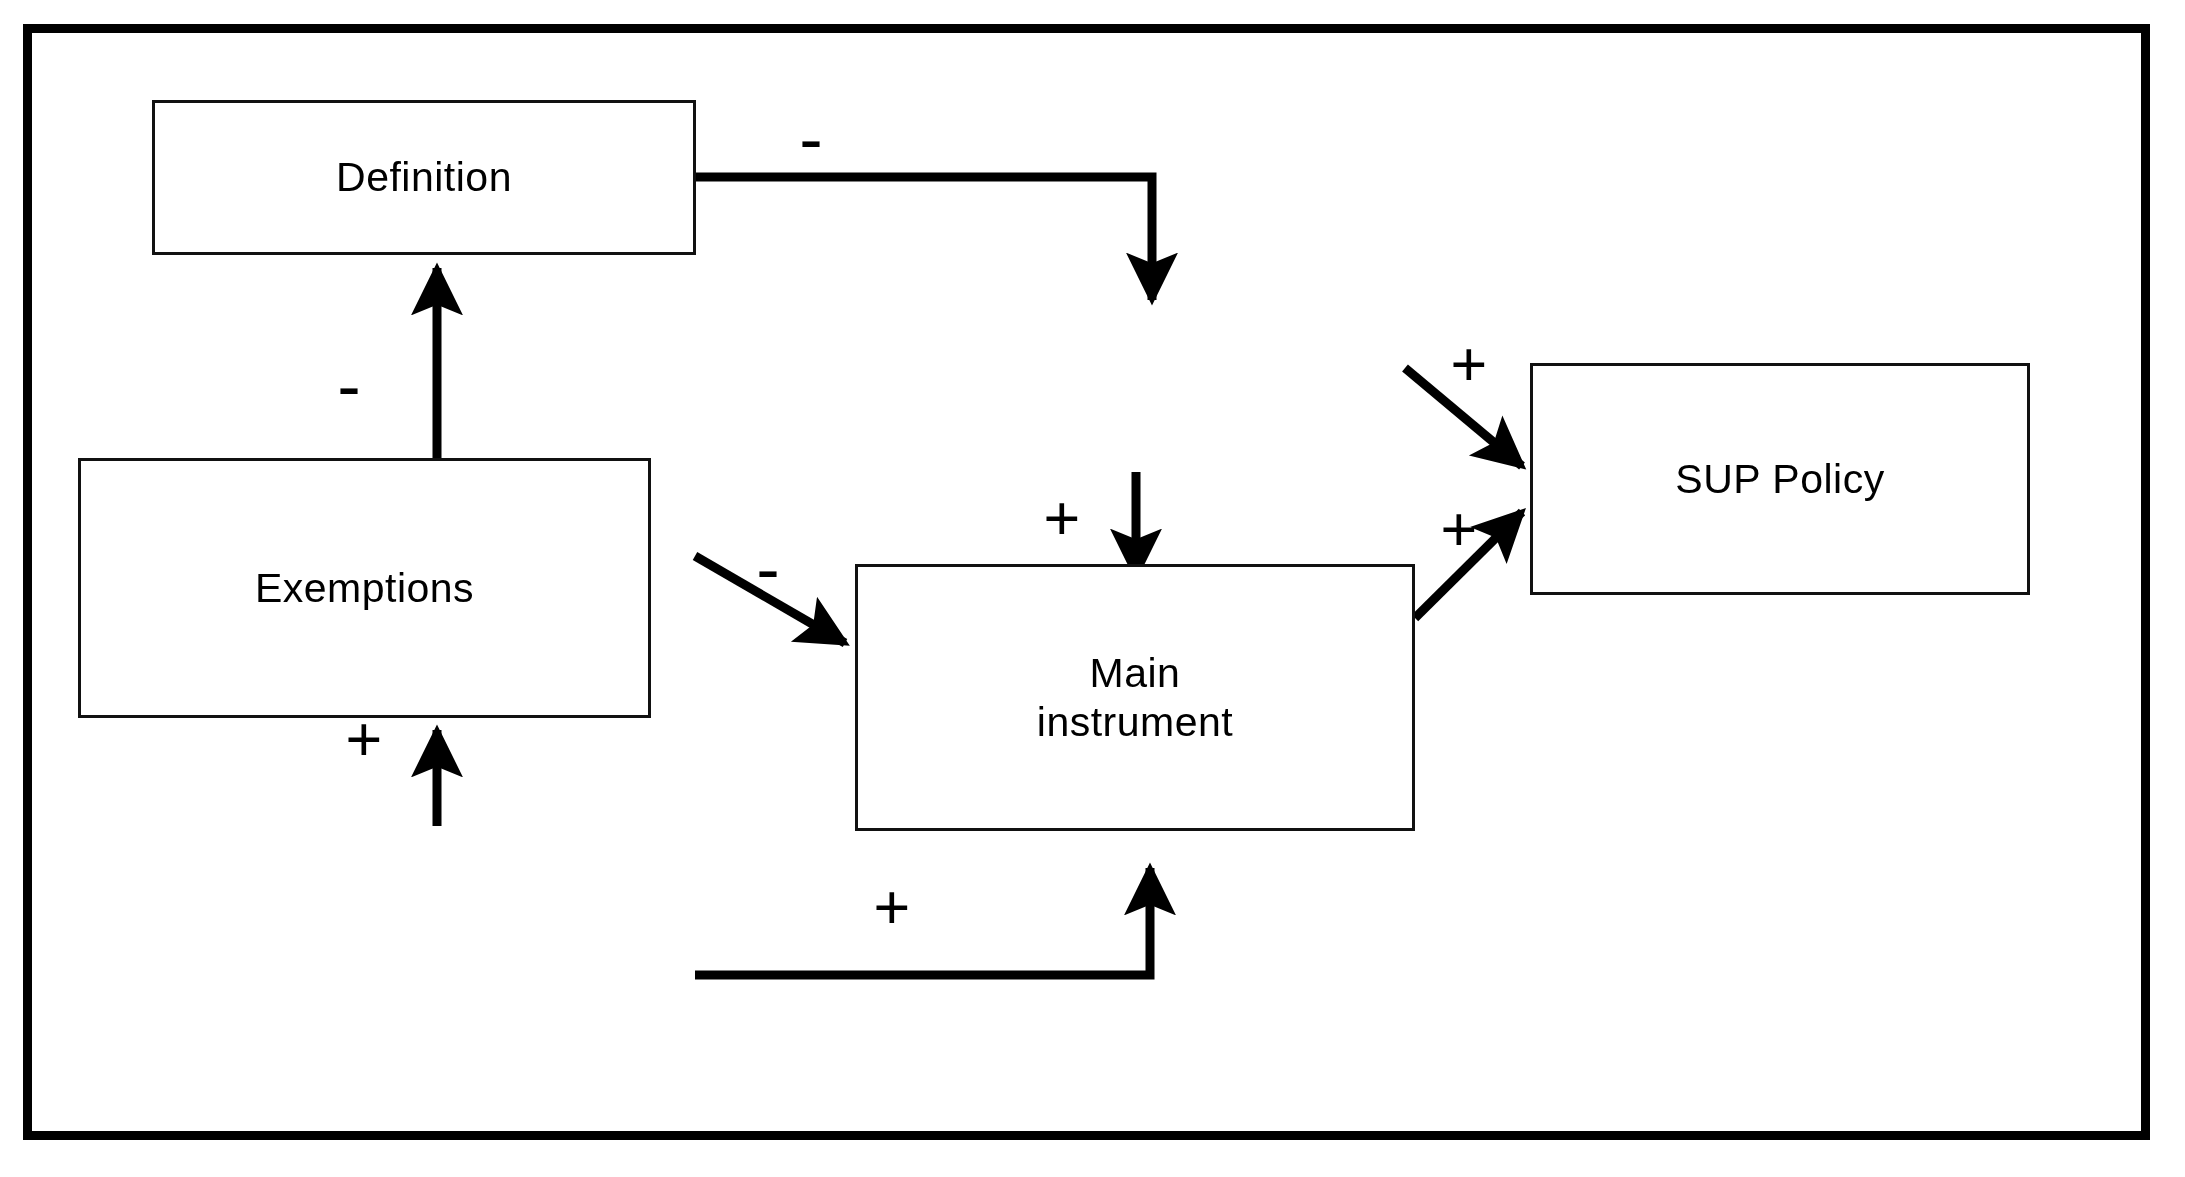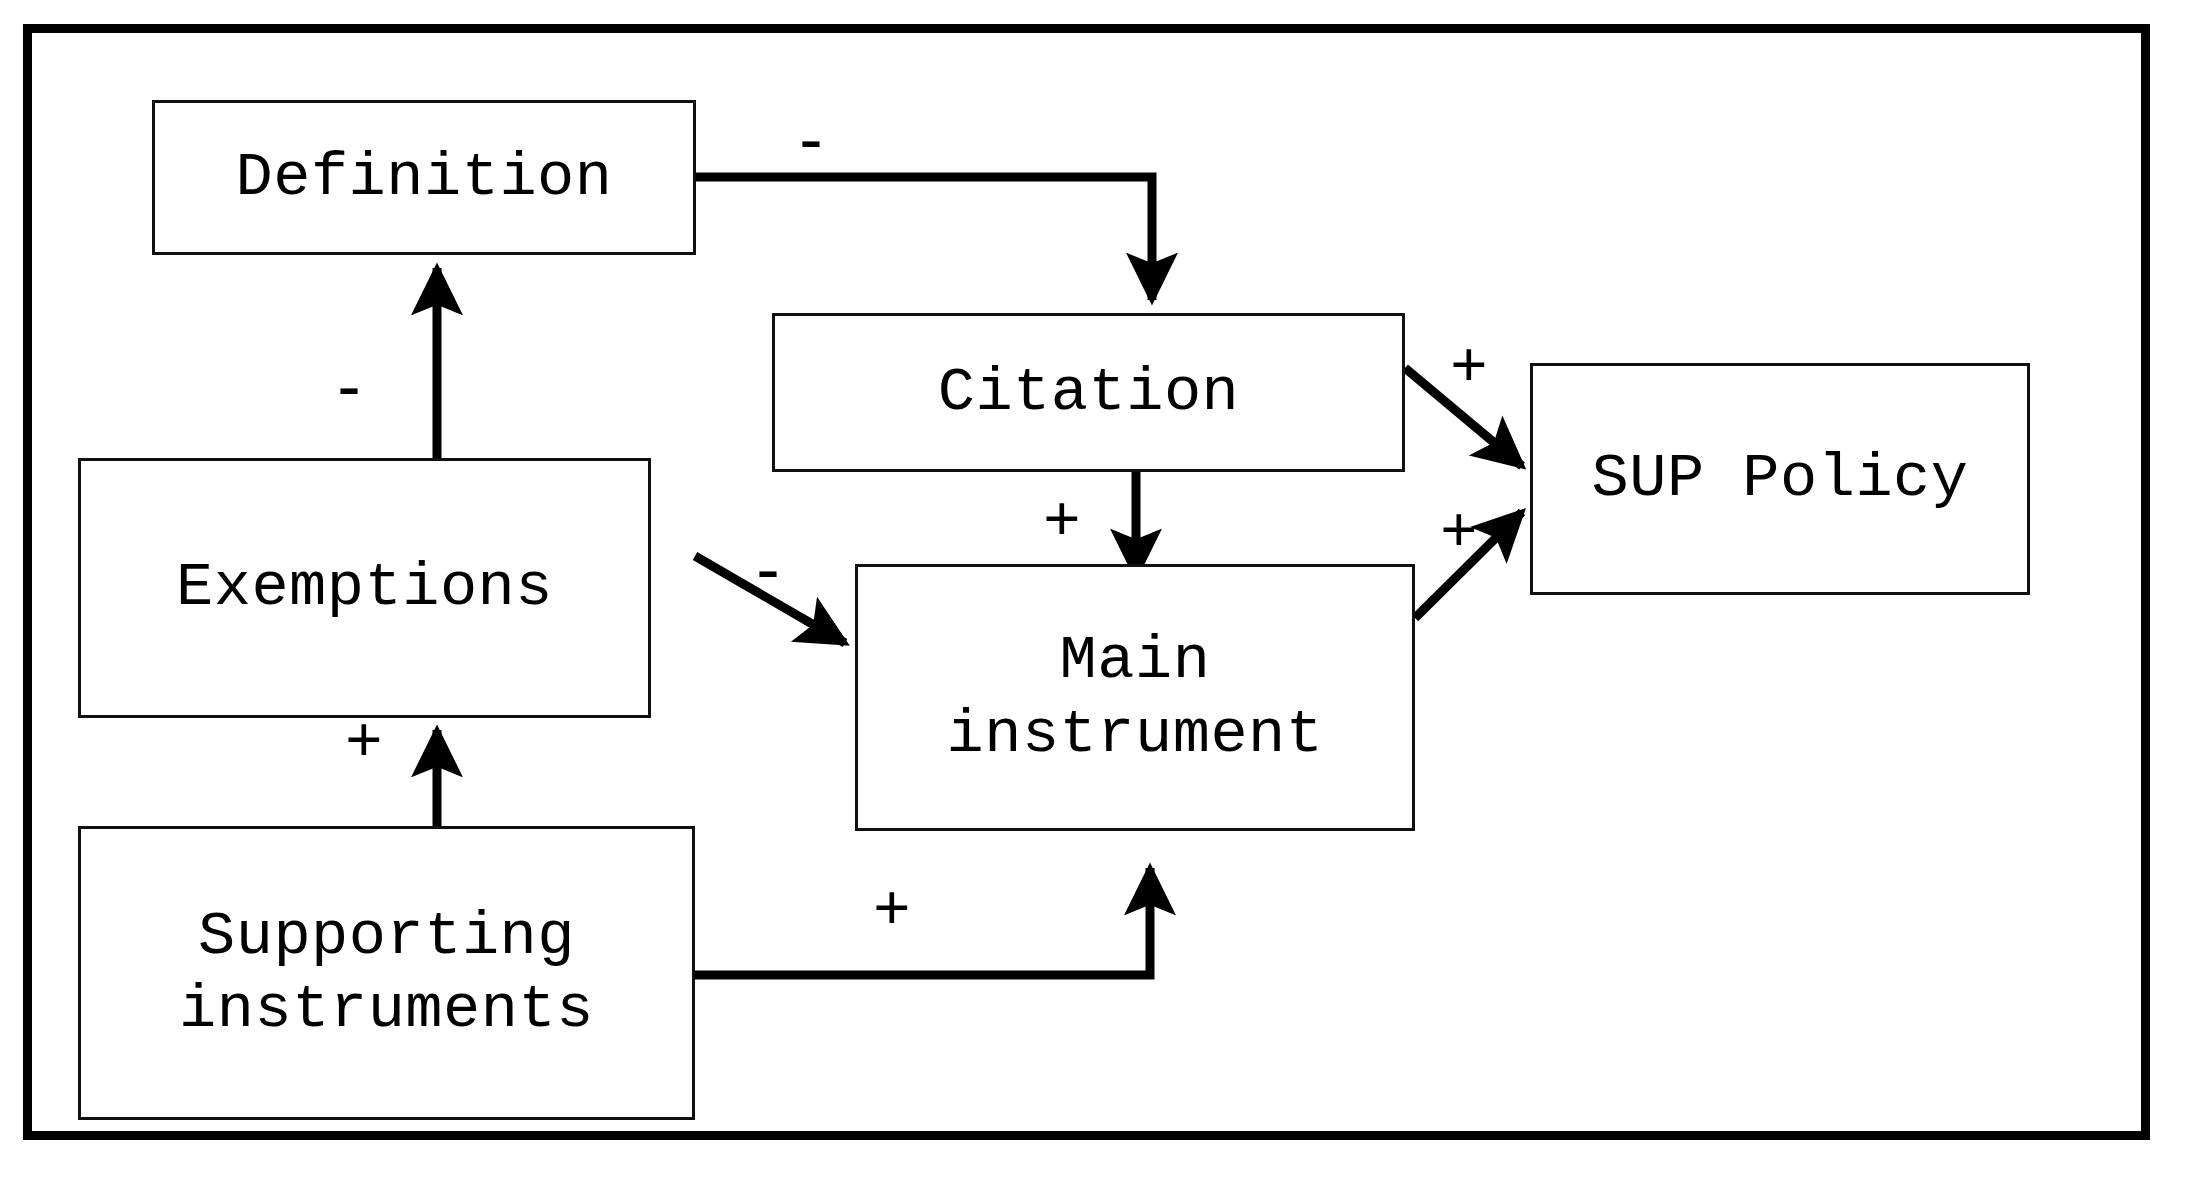--- a/index.html
+++ b/index.html
@@ -31,22 +31,22 @@
     box-sizing: border-box;
     background: #ffffff;
     border: 3px solid #111111;
     display: flex;
     align-items: center;
     justify-content: center;
     text-align: center;
     z-index: 5;
   }
   .node-label {
-    font-family: Liberation Mono, monospace;
-    font-size: 62px;
+    font-family: Liberation Sans, sans-serif;
+    font-size: 41px;
     line-height: 1.18;
     color: #000000;
     letter-spacing: 0.5px;
     white-space: pre-line;
     padding: 0 10px;
   }
   .edge-label {
     position: absolute;
     font-family: "Liberation Serif", "DejaVu Serif", serif;
     font-size: 66px;
@@ -96,41 +96,34 @@
 
       <path d="M 1415 618 L 1522 512" marker-end="url(#arrowhead)"></path>
 
     </g>
   </svg>
 
   <div class="node-box" style="left:152px; top:100px; width:544px; height:155px;">
     <span class="node-label">Definition</span>
   </div>
 
-  <div class="node-box" style="left:772px; top:313px; width:633px; height:159px;">
-    <span class="node-label">Citation</span>
-  </div>
 
   <div class="node-box" style="left:1530px; top:363px; width:500px; height:232px;">
     <span class="node-label">SUP Policy</span>
   </div>
 
   <div class="node-box" style="left:78px; top:458px; width:573px; height:260px;">
     <span class="node-label">Exemptions</span>
   </div>
 
   <div class="node-box" style="left:855px; top:564px; width:560px; height:267px;">
     <span class="node-label">Main
 instrument</span>
   </div>
 
-  <div class="node-box" style="left:78px; top:826px; width:617px; height:294px;">
-    <span class="node-label">Supporting
-instruments</span>
-  </div>
 
   <span class="edge-label" style="left:800px; top:105px;">-</span>
 
   <span class="edge-label" style="left:338px; top:352px;">-</span>
 
   <span class="edge-label" style="left:757px; top:535px;">-</span>
 
   <span class="edge-label" style="left:345px; top:707px;">+</span>
 
   <span class="edge-label" style="left:873px; top:875px;">+</span>

